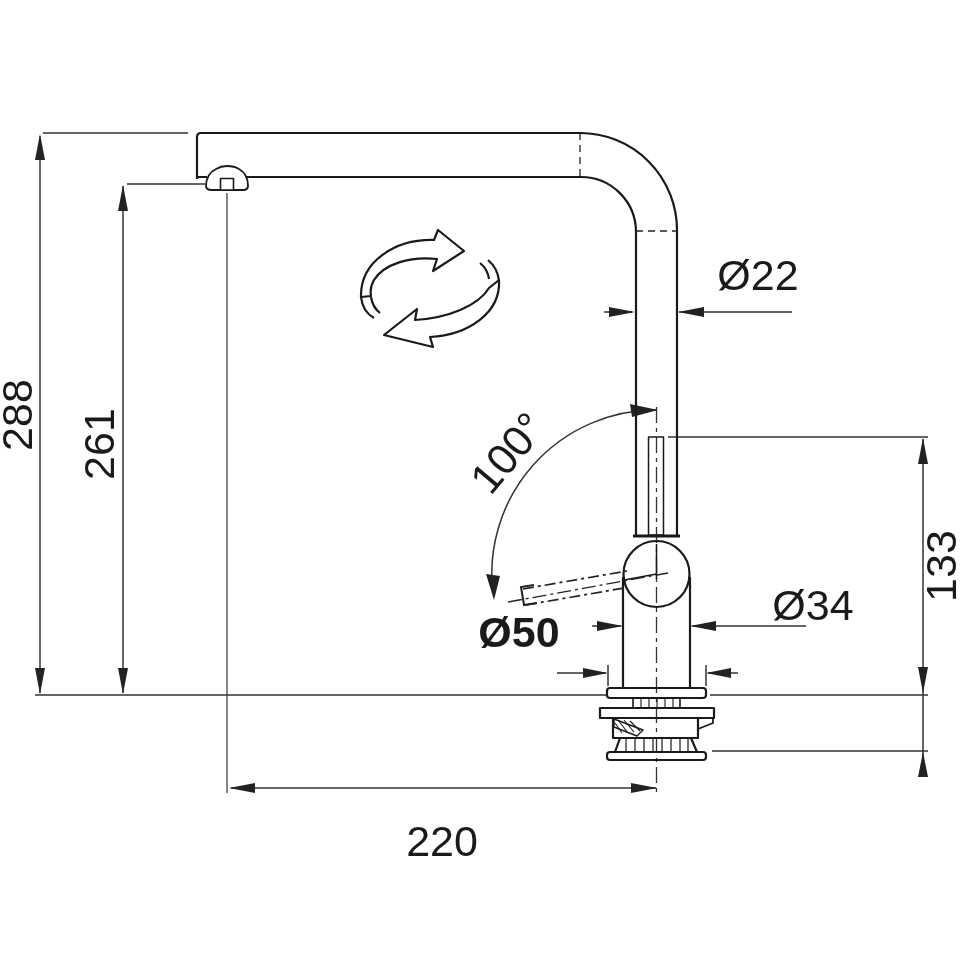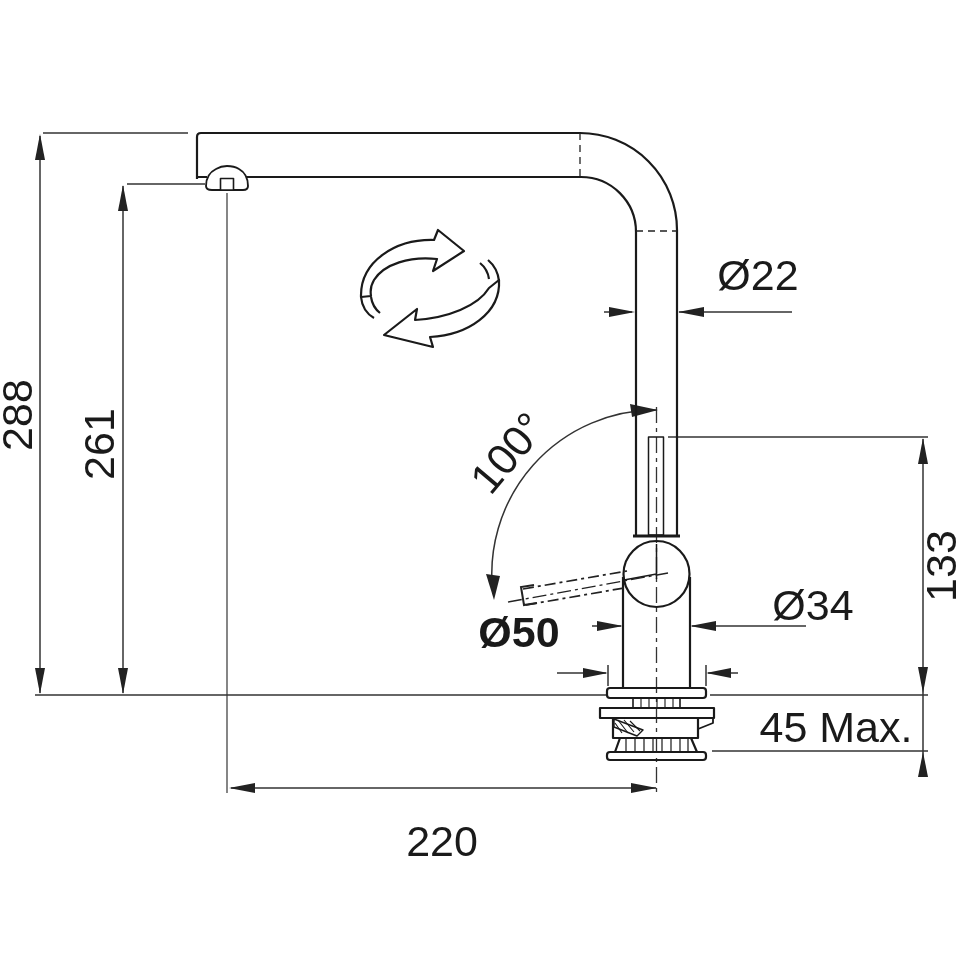--- a/index.html
+++ b/index.html
@@ -152,16 +152,15 @@
     </g>
   </svg>
 
   <div class="dim-label rot-90" style="left:17px;top:415px;">288</div>
   <div class="dim-label rot-90" style="left:99px;top:444px;">261</div>
   <div class="dim-label" style="left:758px;top:275px;">Ø22</div>
   <div class="dim-label rot-angle" style="left:508px;top:453px;">100°</div>
   <div class="dim-label rot-90" style="left:941px;top:566px;">133</div>
   <div class="dim-label" style="left:777px;top:605px;margin-left:36px;">Ø34</div>
   <div class="dim-label" style="left:519px;top:632px;font-weight:bold;">Ø50</div>
-  <div class="dim-label" style="left:836px;top:727px;">45 Max.</div>
   <div class="dim-label" style="left:442px;top:812px;margin-top:29px;">220</div>
 
 </div>
 
 </body></html>

